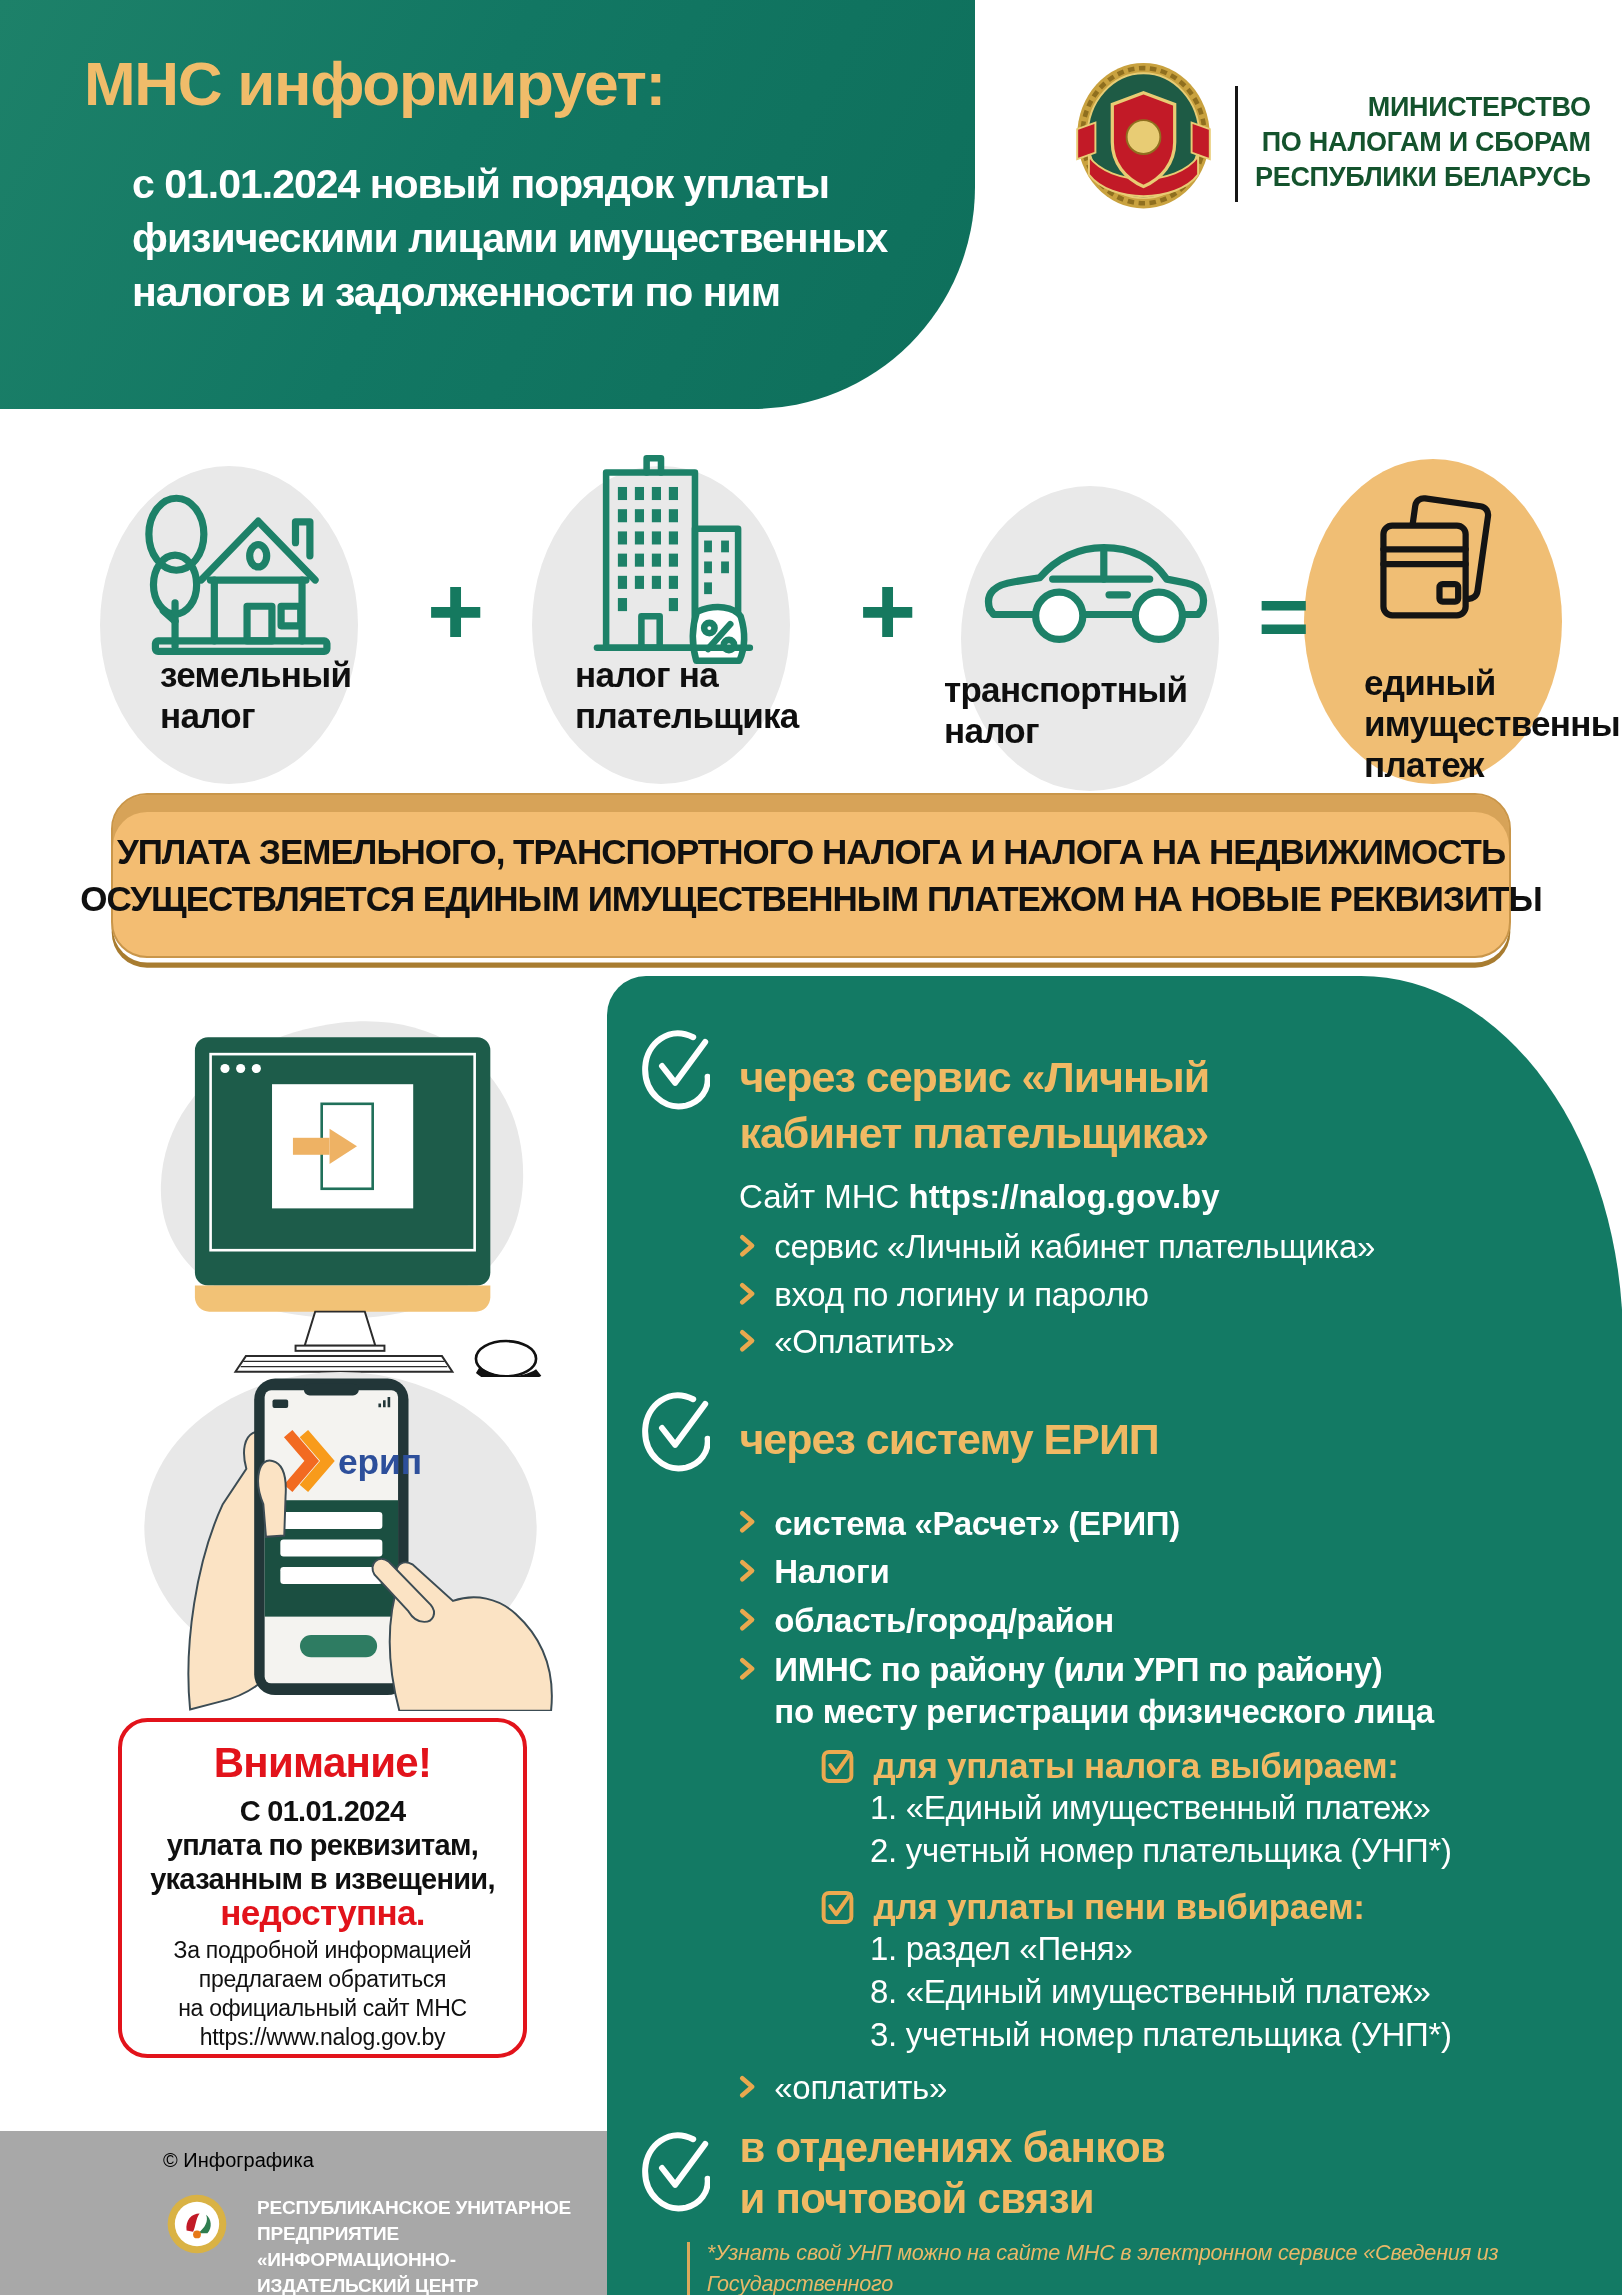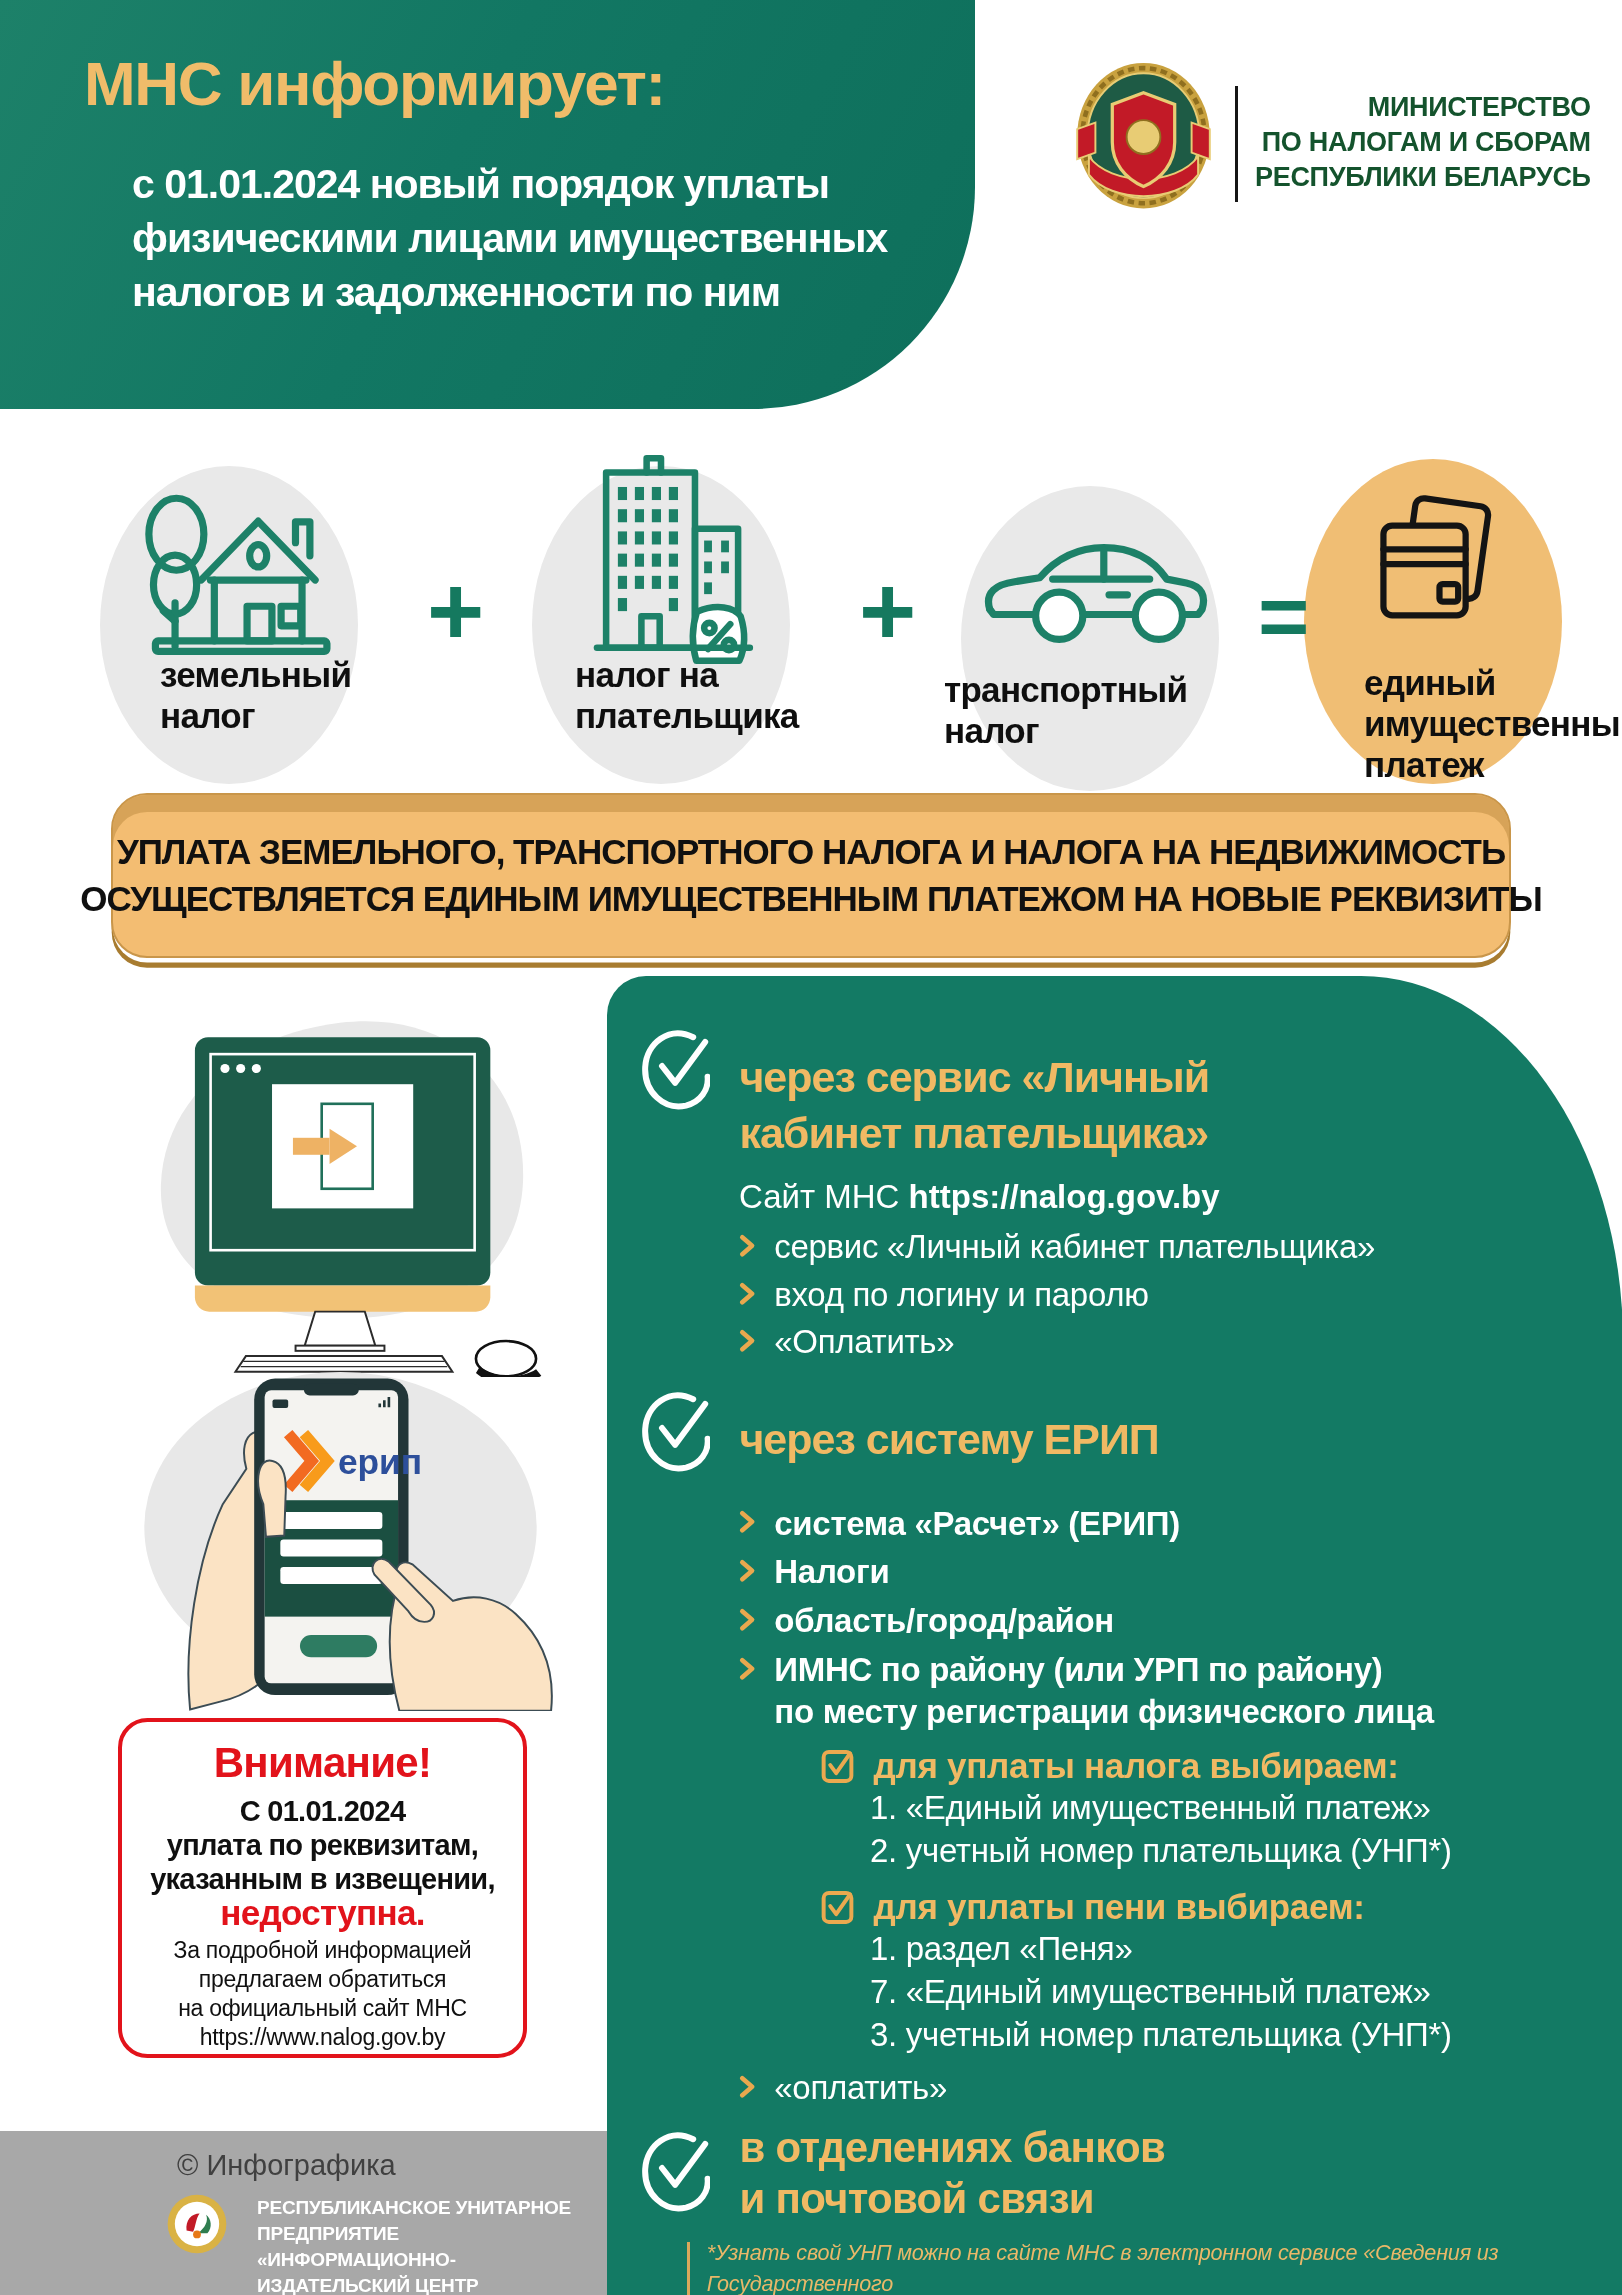--- a/index.html
+++ b/index.html
@@ -85,21 +85,21 @@
 
   #attention{left:118px;top:1718px;width:409px;height:340px;background:#fff;border:4.6px solid #e2131b;
              border-radius:29.4px;text-align:center;box-sizing:border-box;padding-top:17px;z-index:5;}
   #att-title{font-size:42px;font-weight:bold;color:#e2131b;margin-bottom:6.5px;letter-spacing:-0.7px;}
   .att-bold{font-size:29px;font-weight:bold;color:#101010;line-height:34px;letter-spacing:-0.7px;}
   #att-red{font-size:35px;font-weight:bold;color:#e2131b;line-height:34px;letter-spacing:-0.7px;}
   .att-info{font-size:23px;color:#101010;line-height:29px;margin-top:6.5px;letter-spacing:-0.3px;}
 
   
   #footer{left:0;top:2131px;width:607px;height:165px;background:#a8a8a8;}
-  #f-copy{position:absolute;left:177px;top:18.3px;font-size:29px;color:#404040;}
+  #f-copy{position:absolute;left:163px;top:18.3px;font-size:20px;color:#000000;}
   #f-logo{position:absolute;left:167px;top:63px;}
   #f-pub{position:absolute;left:257px;top:64px;font-size:19px;font-weight:600;color:#ffffff;line-height:26px;letter-spacing:-0.2px;}
 </style>
 </head>
 <body>
 
 <div id="page">
 
   <div id="header" class="abs">
     <div id="hdr-title" class="abs">МНС информирует:</div>
@@ -328,21 +328,21 @@
         <div class="sub-head">
           <svg width="33" height="39" viewBox="0 0 50 58">
             <rect x="4" y="10" width="42" height="44" rx="8" fill="none" stroke="#eba94f" stroke-width="6"></rect>
             <path d="M14 30 L23 42 L44 12" fill="none" stroke="#eba94f" stroke-width="6" stroke-linecap="round" stroke-linejoin="round"></path>
           </svg>
           <div class="sub-title">для уплаты пени выбираем:</div>
         </div>
       </div>
       <div class="nitems">
         <div>1. раздел «Пеня»</div>
-        <div>7.  «Единый имущественный платеж»</div>
+        <div>8.  «Единый имущественный платеж»</div>
         <div>3. учетный номер плательщика (УНП*)</div>
       </div>
 
       <div class="blist" id="pay-row">
         <div class="brow">
           <svg class="chev" width="17" height="23.6" viewBox="0 0 26 36">
               <path d="M5 5 L20 18 L5 31" fill="none" stroke="#e9a84e" stroke-width="7" stroke-linecap="round" stroke-linejoin="round"></path>
             </svg>
           <div class="btext">«оплатить»</div>
         </div>

